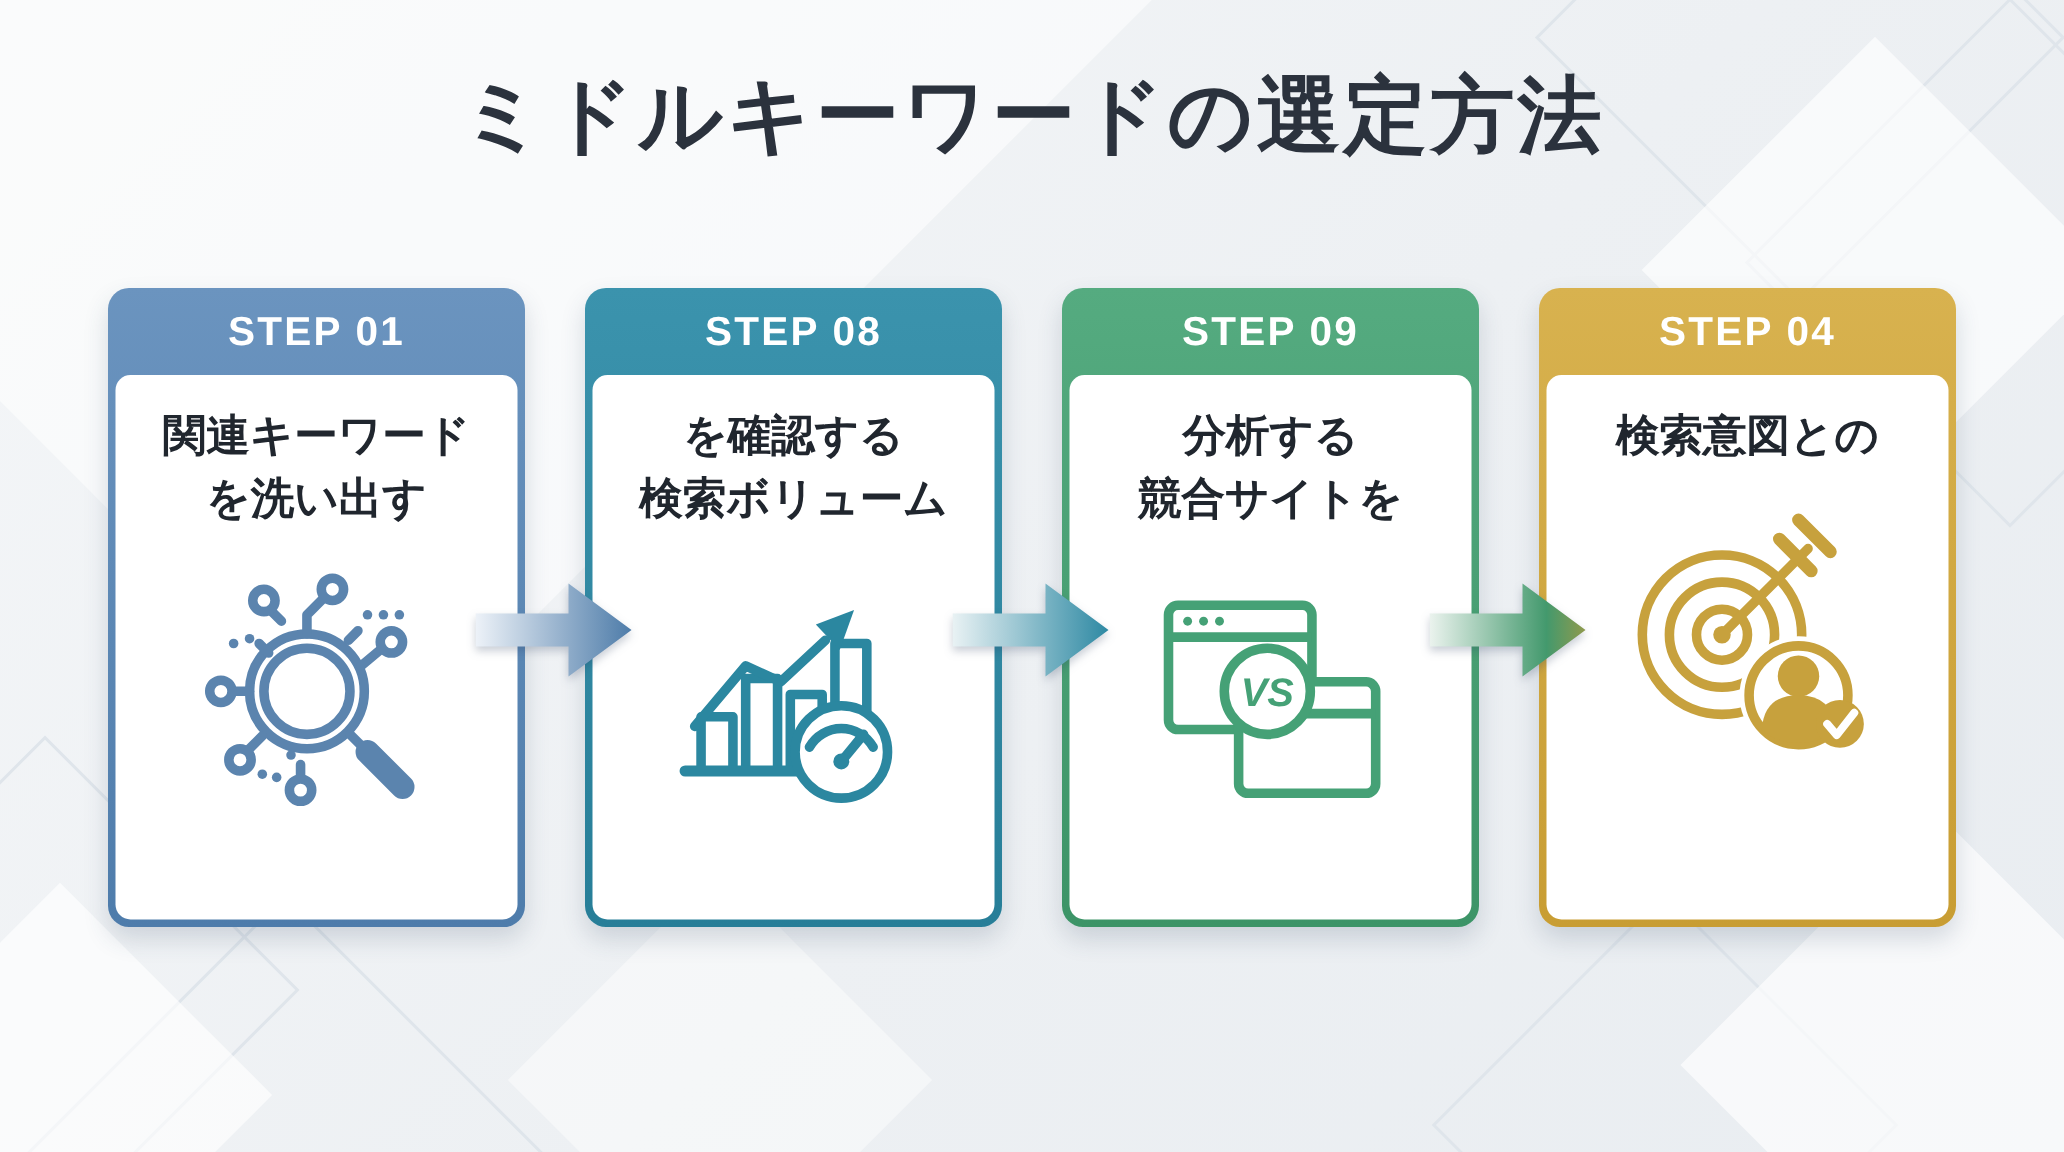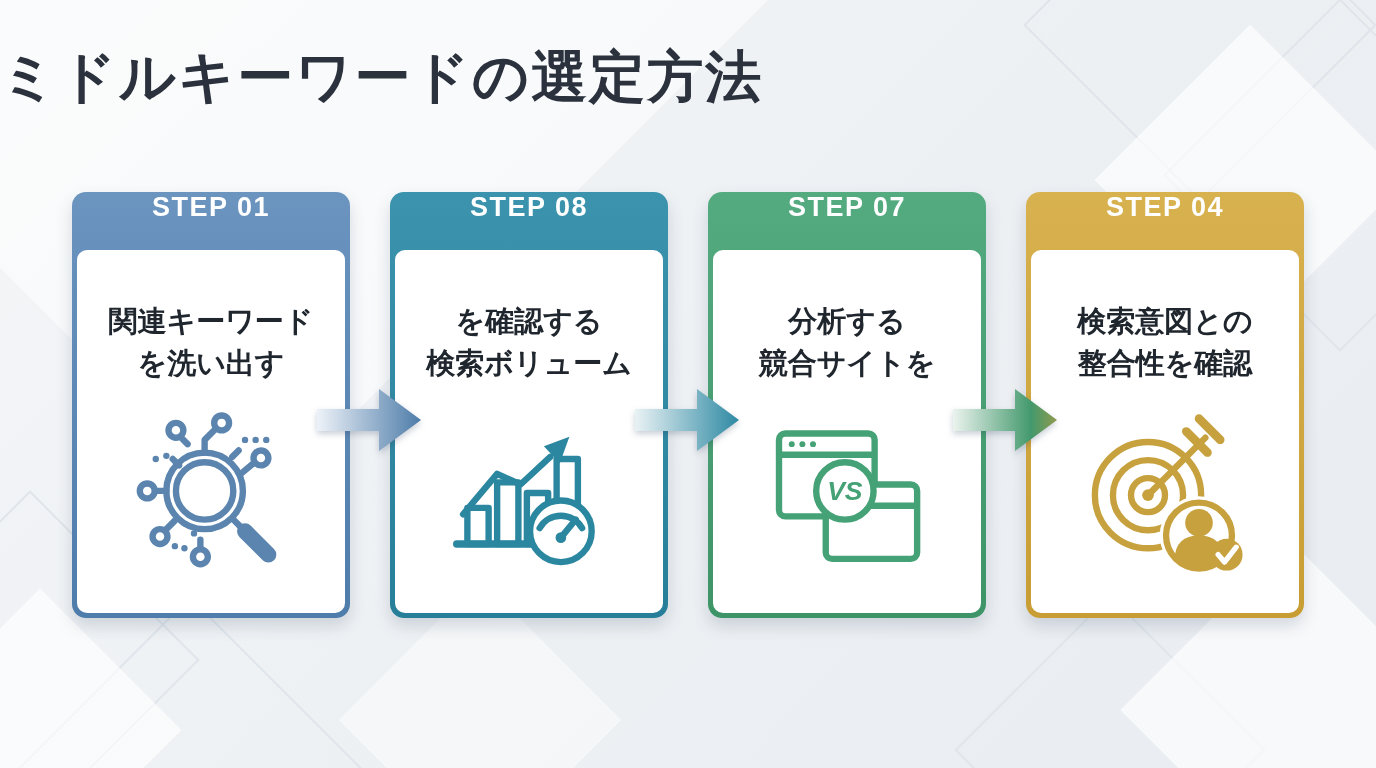--- a/index.html
+++ b/index.html
@@ -19,44 +19,45 @@
   .diamond { position: absolute; transform: rotate(45deg); }
   .d-outline { border: 2px solid #dfe5eb; background: transparent; }
   .d-fill { background: rgba(255,255,255,0.65); }
   .band {
     position: absolute; left: -420px; top: -520px; width: 1100px; height: 760px;
     transform: rotate(45deg); background: rgba(255,255,255,0.55);
   }
   
   .title {
     position: absolute; top: 40px; left: 0; width: 100%;
+    text-align: center;
     font-size: 56px; font-weight: 800; letter-spacing: 2px;
     color: #2b323d;
   }
   
   .card {
     position: absolute; top: 192px; width: 278px; height: 426px;
     border-radius: 14px;
     box-shadow: 0 8px 16px rgba(50, 70, 100, 0.18);
   }
   .card-1 { left: 72px;  background: linear-gradient(180deg, #6b94bf, #4e7cab); }
   .card-2 { left: 390px; background: linear-gradient(180deg, #3b93ad, #277e98); }
   .card-3 { left: 708px; background: linear-gradient(180deg, #55ab80, #3c9467); }
   .card-4 { left: 1026px; background: linear-gradient(180deg, #d8b24f, #c89d33); }
   .card-header {
     height: 58px;
-    display: flex; align-items: flex-start; justify-content: center;
+    display: flex; align-items: center; justify-content: center;
     color: #ffffff; font-size: 27px; font-weight: 700; letter-spacing: 1.5px;
   }
   .card-body {
     background: #ffffff;
     border-radius: 10px;
     margin: 0 5px 5px 5px;
     height: 363px;
-    padding-top: 50px;
+    padding-top: 20px;
     display: flex; flex-direction: column; align-items: center;
   }
   .card-text {
     text-align: center;
     font-size: 29px; font-weight: 800; line-height: 1.45;
     color: #20262e;
   }
   .card-text span { display: block; }
   .icon { margin-top: 24px; width: 170px; height: 170px; font-style: italic; }
   .icon svg { width: 100%; height: 100%; }
@@ -153,21 +154,21 @@
           <path d="M 90 113 A 23 23 0 0 1 130 113"></path>
           <line x1="110" y1="122" x2="124" y2="105"></line>
           <circle cx="110" cy="122" r="5" fill="#2b87a0" stroke="none"></circle>
         </svg>
       </div>
     </div>
   </div>
 
   <div class="card card-3">
     <div class="card-header">
-      <span>STEP 07</span>
+      <span>STEP 09</span>
     </div>
     <div class="card-body">
       <div class="card-text">
         <span>分析する</span>
         <span>競合サイトを</span>
       </div>
       <div class="icon">
         <svg viewBox="0 0 160 160" fill="none" stroke="#45a176" stroke-width="6" stroke-linejoin="round">
           <rect x="16" y="24" width="90" height="78" rx="6"></rect>
           <line x1="16" y1="44" x2="106" y2="44"></line>
@@ -185,21 +186,20 @@
     </div>
   </div>
 
   <div class="card card-4">
     <div class="card-header">
       <span>STEP 04</span>
     </div>
     <div class="card-body">
       <div class="card-text">
         <span>検索意図との</span>
-        <span>整合性を確認</span>
       </div>
       <div class="icon">
         <svg viewBox="0 0 160 160" fill="none" stroke="#c7a13d" stroke-width="6" stroke-linecap="round" stroke-linejoin="round">
           <circle cx="64" cy="82" r="50"></circle>
           <circle cx="64" cy="82" r="33"></circle>
           <circle cx="64" cy="82" r="16"></circle>
           <line x1="64" y1="82" x2="118" y2="28"></line>
           <line x1="100" y1="22" x2="120" y2="42" stroke-width="8"></line>
           <line x1="112" y1="10" x2="132" y2="30" stroke-width="8"></line>
           <circle cx="64" cy="82" r="5.5" fill="#c7a13d" stroke="none"></circle>

